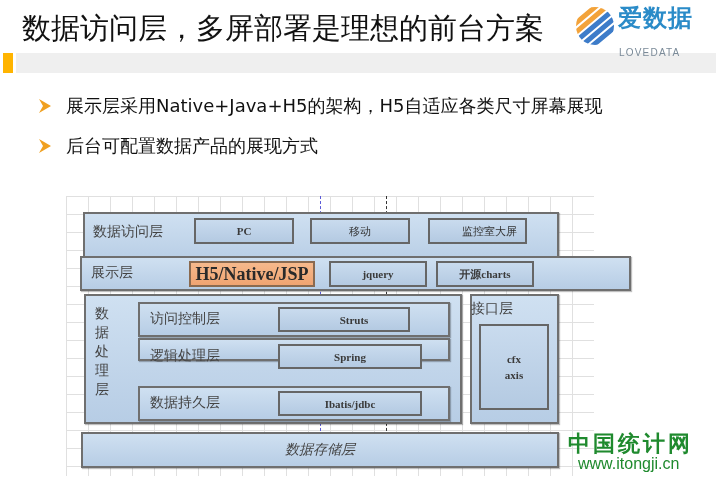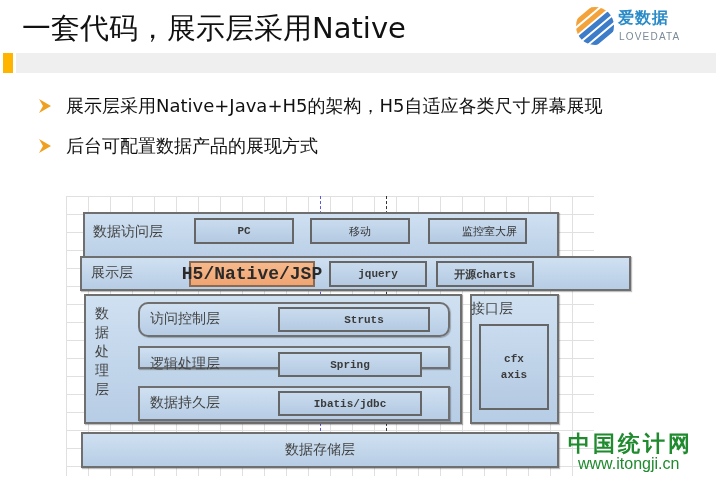--- a/index.html
+++ b/index.html
@@ -9,21 +9,21 @@
   .title {
     position: absolute; left: 22px; top: 8px;
     font-size: 29px; line-height: 40px; color: #111; letter-spacing: 0px;
     font-family: "DejaVu Sans", sans-serif; font-weight: normal;
   }
   .accent-bar { position: absolute; left: 3px; top: 53px; width: 10px; height: 20px; }
   .gray-bar { position: absolute; left: 16px; top: 53px; width: 700px; height: 20px; }
 
   .logo { position: absolute; left: 575px; top: 4px; width: 135px; height: 44px; }
   .logo-mark { position: absolute; left: 0; top: 2px; width: 40px; height: 40px; }
-  .logo-cn { position: absolute; left: 43px; top: 2px; font-size: 16px; line-height: 24px; font-weight: bold; letter-spacing: 1px; }
+  .logo-cn { position: absolute; left: 43px; top: 2px; font-size: 24px; line-height: 24px; font-weight: bold; letter-spacing: 1px; }
   .logo-en { position: absolute; left: 44px; top: 27px; font-size: 10px; line-height: 12px; letter-spacing: 1.2px; font-family: "Liberation Sans", sans-serif; }
 
   .bullets { position: absolute; left: 38px; top: 92px; }
   .bullet { display: flex; align-items: center; height: 28px; margin-bottom: 12px; }
   .bullet .arrow { width: 14px; height: 16px; margin-right: 14px; }
   .bullet .text { font-size: 18px; color: #111; white-space: nowrap; font-family: "DejaVu Sans", sans-serif; }
 
   .diagram { position: absolute; left: 66px; top: 196px; width: 528px; height: 280px; }
   .grid {
     position: absolute; inset: 0;
@@ -40,35 +40,35 @@
     border: 2px solid #6f6f6f;
     box-shadow: 1px 1px 1px rgba(0,0,0,0.25);
   }
   .inner {
     position: absolute;
     background: linear-gradient(to bottom, #c9dbee 0%, #b4cae2 100%);
     border: 2px solid #666;
     display: flex; align-items: center; justify-content: center;
     font-size: 11px; color: #333;
   }
-  .inner.en { font-family: Liberation Mono, monospace; font-weight: bold; color: #3a3a3a; }
+  .inner.en { font-family: Liberation Serif, serif; font-weight: bold; color: #3a3a3a; }
   .inner.highlight { background: linear-gradient(to bottom, #f6b98c 0%, #f0a472 100%); border-color: #8a6a50; color: #2a2a2a; font-size: 18px; }
   .label {
     position: absolute; font-family: "DejaVu Serif", serif; color: #444; font-size: 14px; white-space: nowrap;
   }
   .vlabel { position: absolute; font-family: "DejaVu Serif", serif; color: #444; font-size: 14px; width: 16px; line-height: 19px; text-align: center; }
 
   .watermark { position: absolute; left: 568px; top: 430px; width: 140px; }
   .wm-cn { font-family: "DejaVu Serif", serif; font-size: 22px; letter-spacing: 3px; line-height: 26px; font-weight: bold; }
   .wm-url { font-family: "Liberation Sans", sans-serif; font-size: 16px; line-height: 16px; margin-left: 10px; }
 </style>
 </head>
 <body>
 
-<div class="title">一套代码，展示层采用Native</div>
+<div class="title">数据访问层，多屏部署是理想的前台方案</div>
 
 <div class="accent-bar" style="background:#FFB400;"></div>
 <div class="gray-bar" style="background:#EFEFEF;"></div>
 
 <div class="logo">
   <svg class="logo-mark" viewBox="0 0 40 40">
     <defs>
       <clipPath id="lc">
           <circle cx="20" cy="20" r="19"></circle>
         </clipPath>
@@ -78,21 +78,21 @@
       <g transform="rotate(-40 20 20)">
         <rect x="-10" y="3" width="60" height="5" rx="2.5" fill="#F3A33A"></rect>
         <rect x="-10" y="10" width="60" height="5" rx="2.5" fill="#F3A33A"></rect>
         <rect x="-10" y="17" width="60" height="5" rx="2.5" fill="#3D7CC9"></rect>
         <rect x="-10" y="24" width="60" height="5" rx="2.5" fill="#3D7CC9"></rect>
         <rect x="-10" y="31" width="60" height="5" rx="2.5" fill="#3D7CC9"></rect>
       </g>
     </g>
   </svg>
   <div class="logo-cn" style="color:#2A8BC8;">爱数据</div>
-  <div class="logo-en" style="color:#7a8a98;">LOVEDATA</div>
+  <div class="logo-en" style="color:#7a8a98;margin-top:16px;">LOVEDATA</div>
 </div>
 
 <div class="bullets">
   <div class="bullet">
     <svg class="arrow" viewBox="0 0 14 16">
       <polygon points="1,1 13,8 1,15 5,8" fill="#F0A020"></polygon>
     </svg>
     <span class="text">展示层采用Native+Java+H5的架构，H5自适应各类尺寸屏幕展现</span>
   </div>
   <div class="bullet">
@@ -124,45 +124,45 @@
 
   <div class="box" style="left:18px; top:98px; width:378px; height:130px;">
     <div class="vlabel" style="left:8px; top:8px;">
       <div>数</div>
       <div>据</div>
       <div>处</div>
       <div>理</div>
       <div>层</div>
     </div>
 
-    <div class="box" style="left:52px; top:6px; width:312px; height:35px;border-radius:10px;">
+    <div class="box" style="left:52px; top:6px; width:312px; height:35px;">
       <div class="label" style="left:10px; top:6px;">访问控制层</div>
-      <div class="inner en" style="left:138px; top:3px; width:152px; height:25px;padding-left:20px;">Struts</div>
+      <div class="inner en" style="left:138px; top:3px; width:132px; height:25px;padding-left:20px;">Struts</div>
     </div>
 
-    <div class="box" style="left:52px; top:50px; width:312px; height:23px;">
+    <div class="box" style="left:52px; top:42px; width:312px; height:23px;">
       <div class="label" style="left:10px; top:7px;">逻辑处理层</div>
       <div class="inner en" style="left:138px; top:4px; width:144px; height:25px;">Spring</div>
     </div>
 
     <div class="box" style="left:52px; top:90px; width:312px; height:35px;">
       <div class="label" style="left:10px; top:6px;">数据持久层</div>
       <div class="inner en" style="left:138px; top:3px; width:144px; height:25px;">Ibatis/jdbc</div>
     </div>
   </div>
 
   <div class="box" style="left:404px; top:98px; width:89px; height:130px;">
     <div class="label" style="left:-1px; top:4px;">接口层</div>
     <div class="inner en" style="left:7px; top:28px; width:70px; height:86px; flex-direction:column; line-height:16px;align-items:center;">
       <div>cfx</div>
       <div>axis</div>
     </div>
   </div>
 
   <div class="box" style="left:15px; top:236px; width:478px; height:36px; display:flex; align-items:center; justify-content:center;">
-    <div class="label" style="position:static;">数据存储层</div>
+    <div class="label" style="position:static;font-style:italic;">数据存储层</div>
   </div>
 </div>
 
 <div class="watermark">
   <div class="wm-cn" style="color:#1F8A2E;">中国统计网</div>
   <div class="wm-url" style="color:#1F8A2E;">www.itongji.cn</div>
 </div>
 
 </body></html>

